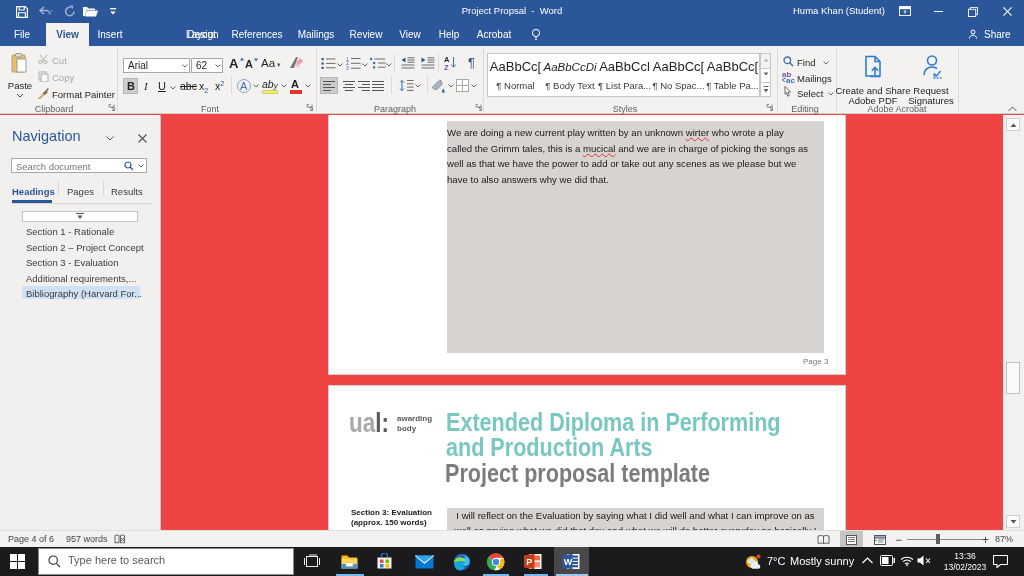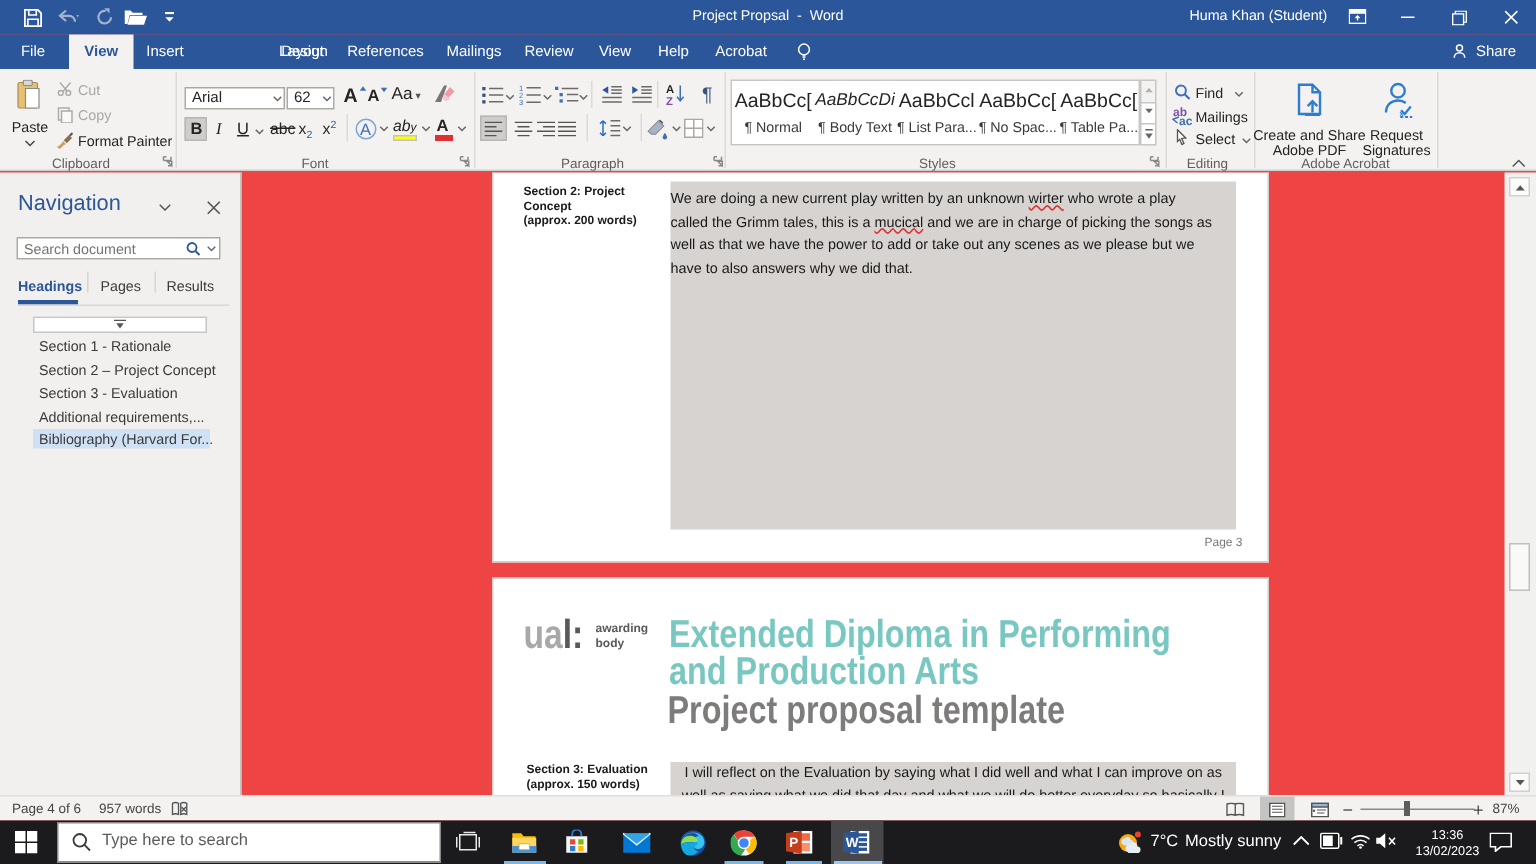--- a/index.html
+++ b/index.html
@@ -420,21 +420,20 @@
       </svg>
     <div class="abs" style="left:26px;top:111px;font-size:9.5px;color:#3b3a39">Section 1 - Rationale</div>
     <div class="abs" style="left:26px;top:126.5px;font-size:9.5px;color:#3b3a39">Section 2 – Project Concept</div>
     <div class="abs" style="left:26px;top:142px;font-size:9.5px;color:#3b3a39">Section 3 - Evaluation</div>
     <div class="abs" style="left:26px;top:157.5px;font-size:9.5px;color:#3b3a39">Additional requirements,...</div>
     <div class="abs" style="left:22px;top:170.5px;width:118px;height:13px;background:#cfe1f5"></div>
     <div class="abs" style="left:26px;top:172.5px;font-size:9.5px;color:#3b3a39">Bibliography (Harvard For...</div>
   </div>
 
   <div class="page" id="page1" style="top:115px;height:260px;border-top:none;">
-    <div class="abs" style="left:20px;top:8px;width:100px;font-size:8px;font-weight:bold;color:#1a1a1a;line-height:9.5px">Section 2: Project<br>Concept<br>(approx. 200 words)</div>
     <div class="graybox" style="left:118px;top:6px;width:377px;height:232px;">
       <div class="abs" style="left:0;top:4px;width:377px;text-align:left;font-size:9.6px;color:#1a1a1a;line-height:15.5px">
         We are doing a new current play written by an unknown <span class="sp">wirter</span> who wrote a play<br>
         called the Grimm tales, this is a <span class="sp">mucical</span> and we are in charge of picking the songs as<br>
         well as that we have the power to add or take out any scenes as we please but we<br>
         have to also answers why we did that.
       </div>
     </div>
     <div class="abs" style="left:474px;top:242px;font-size:8px;color:#7a7876">Page 3</div>
   </div>

